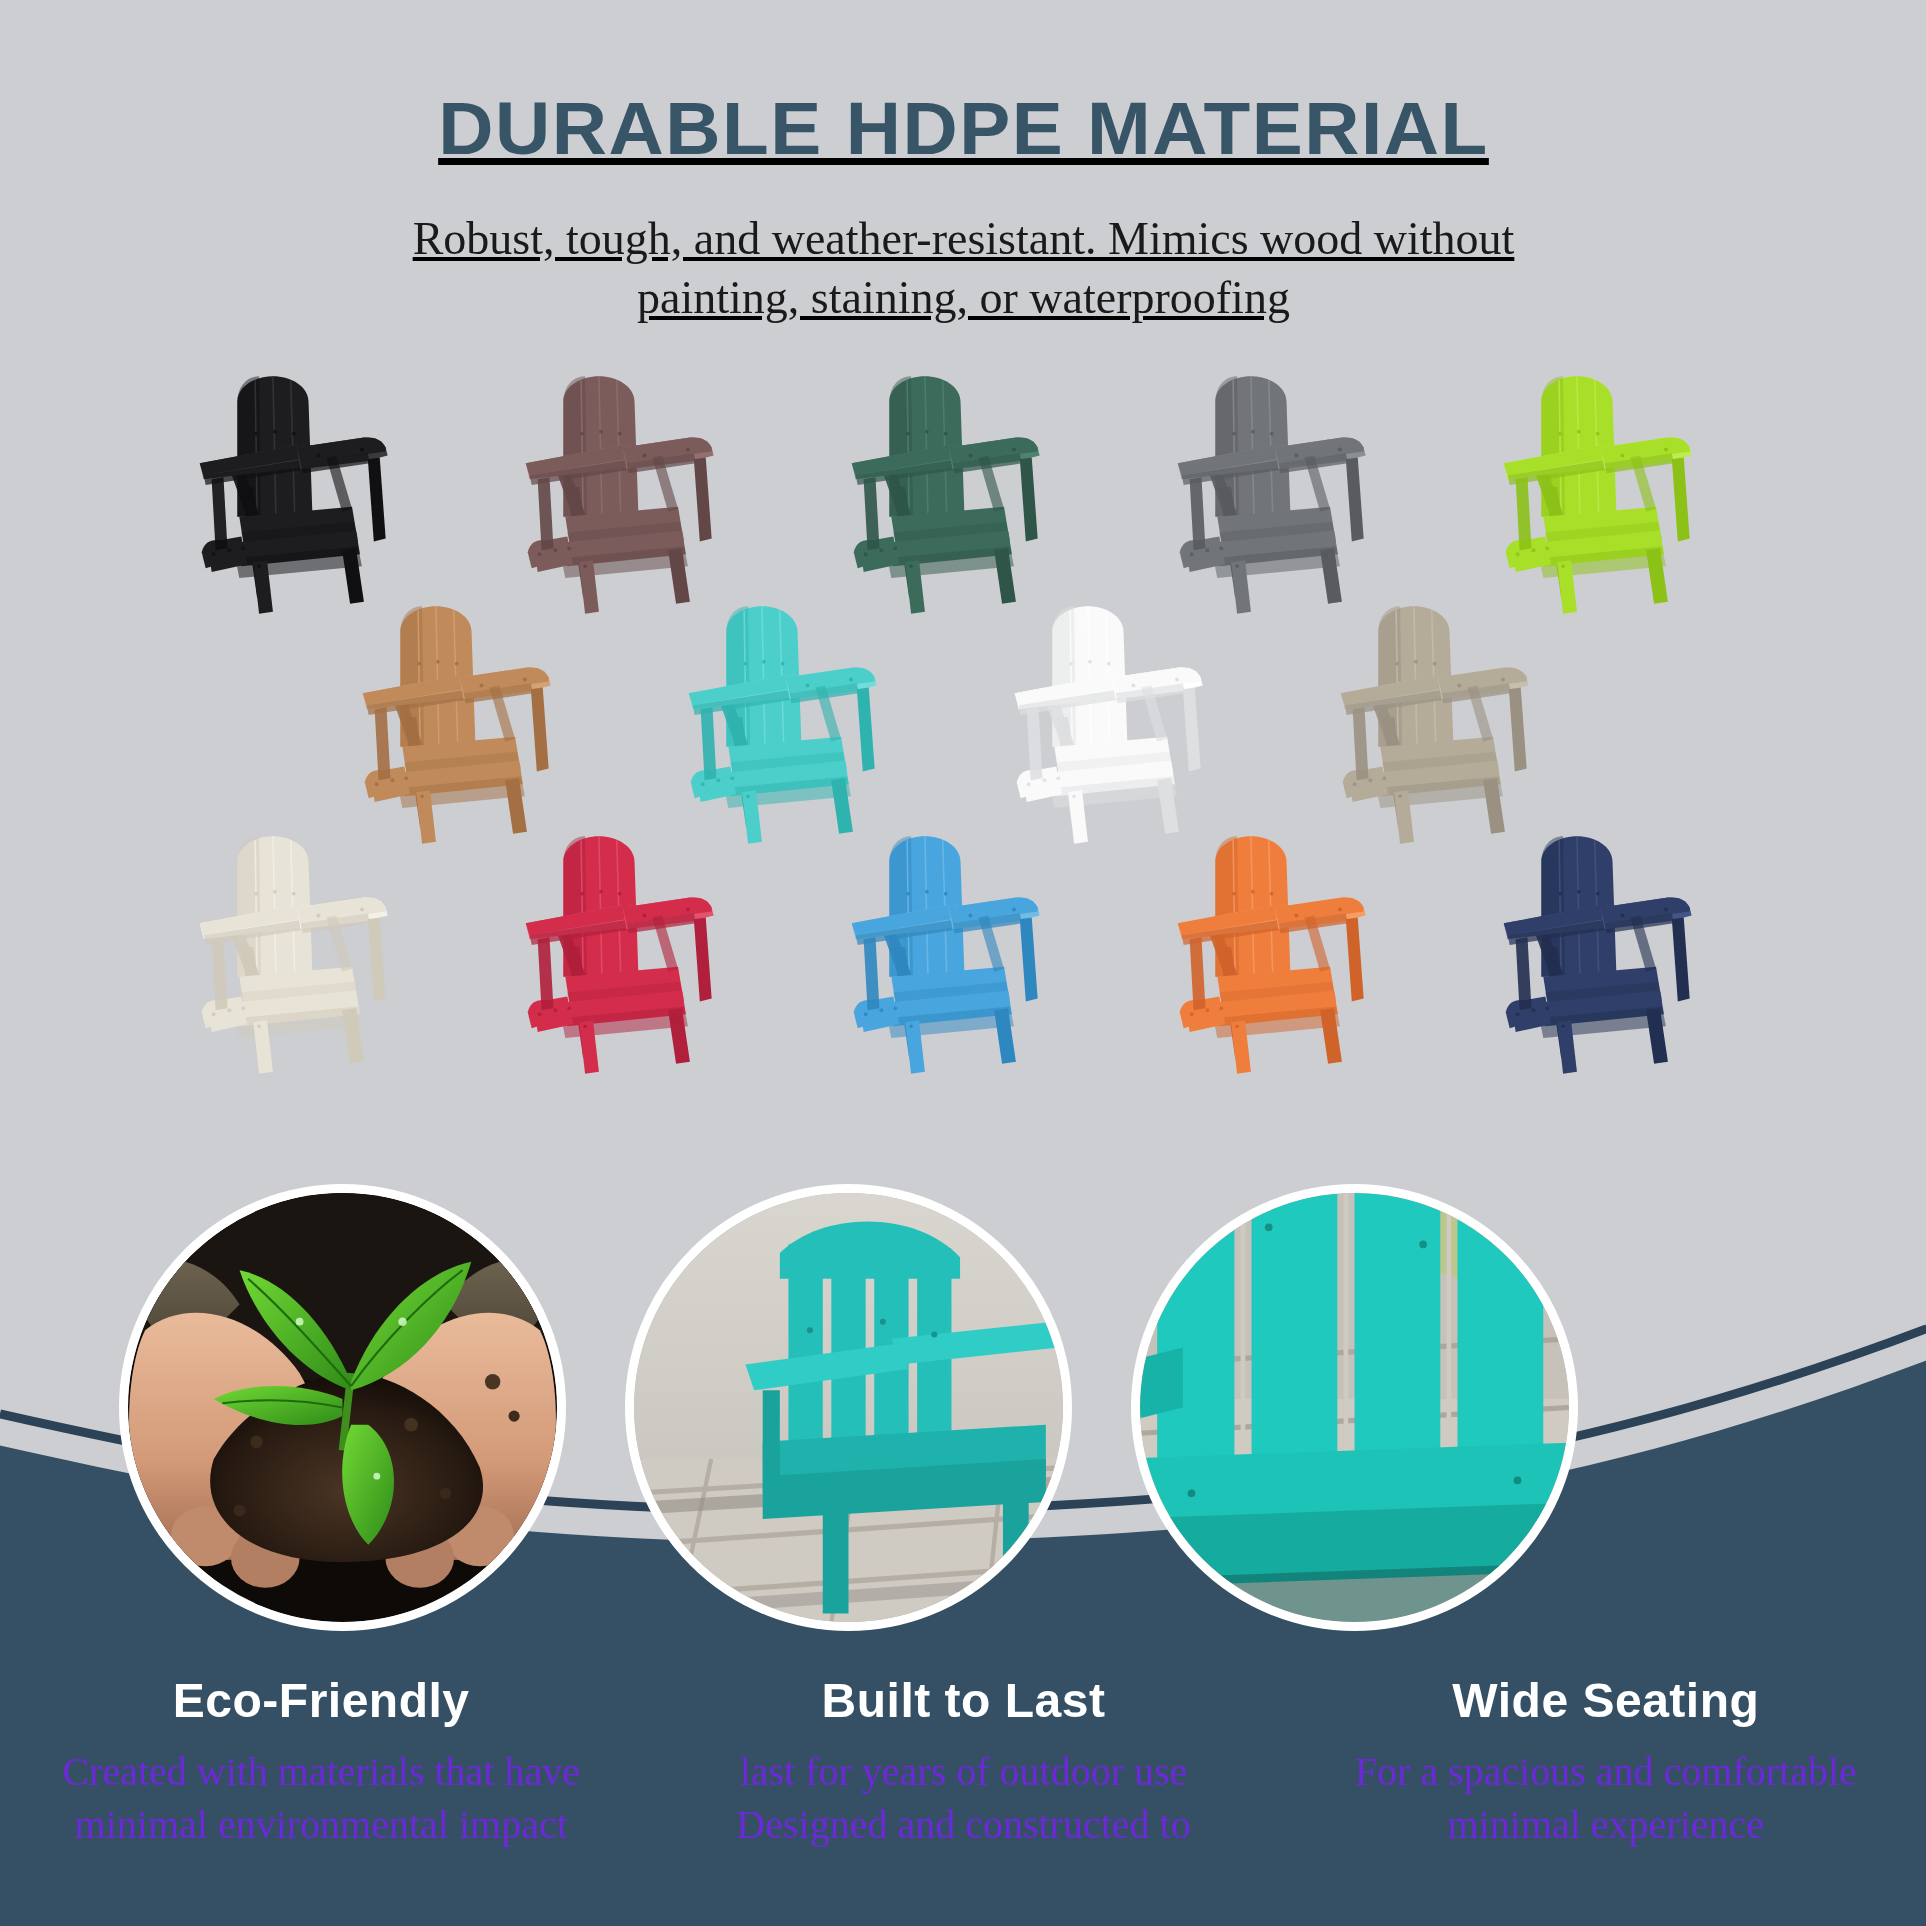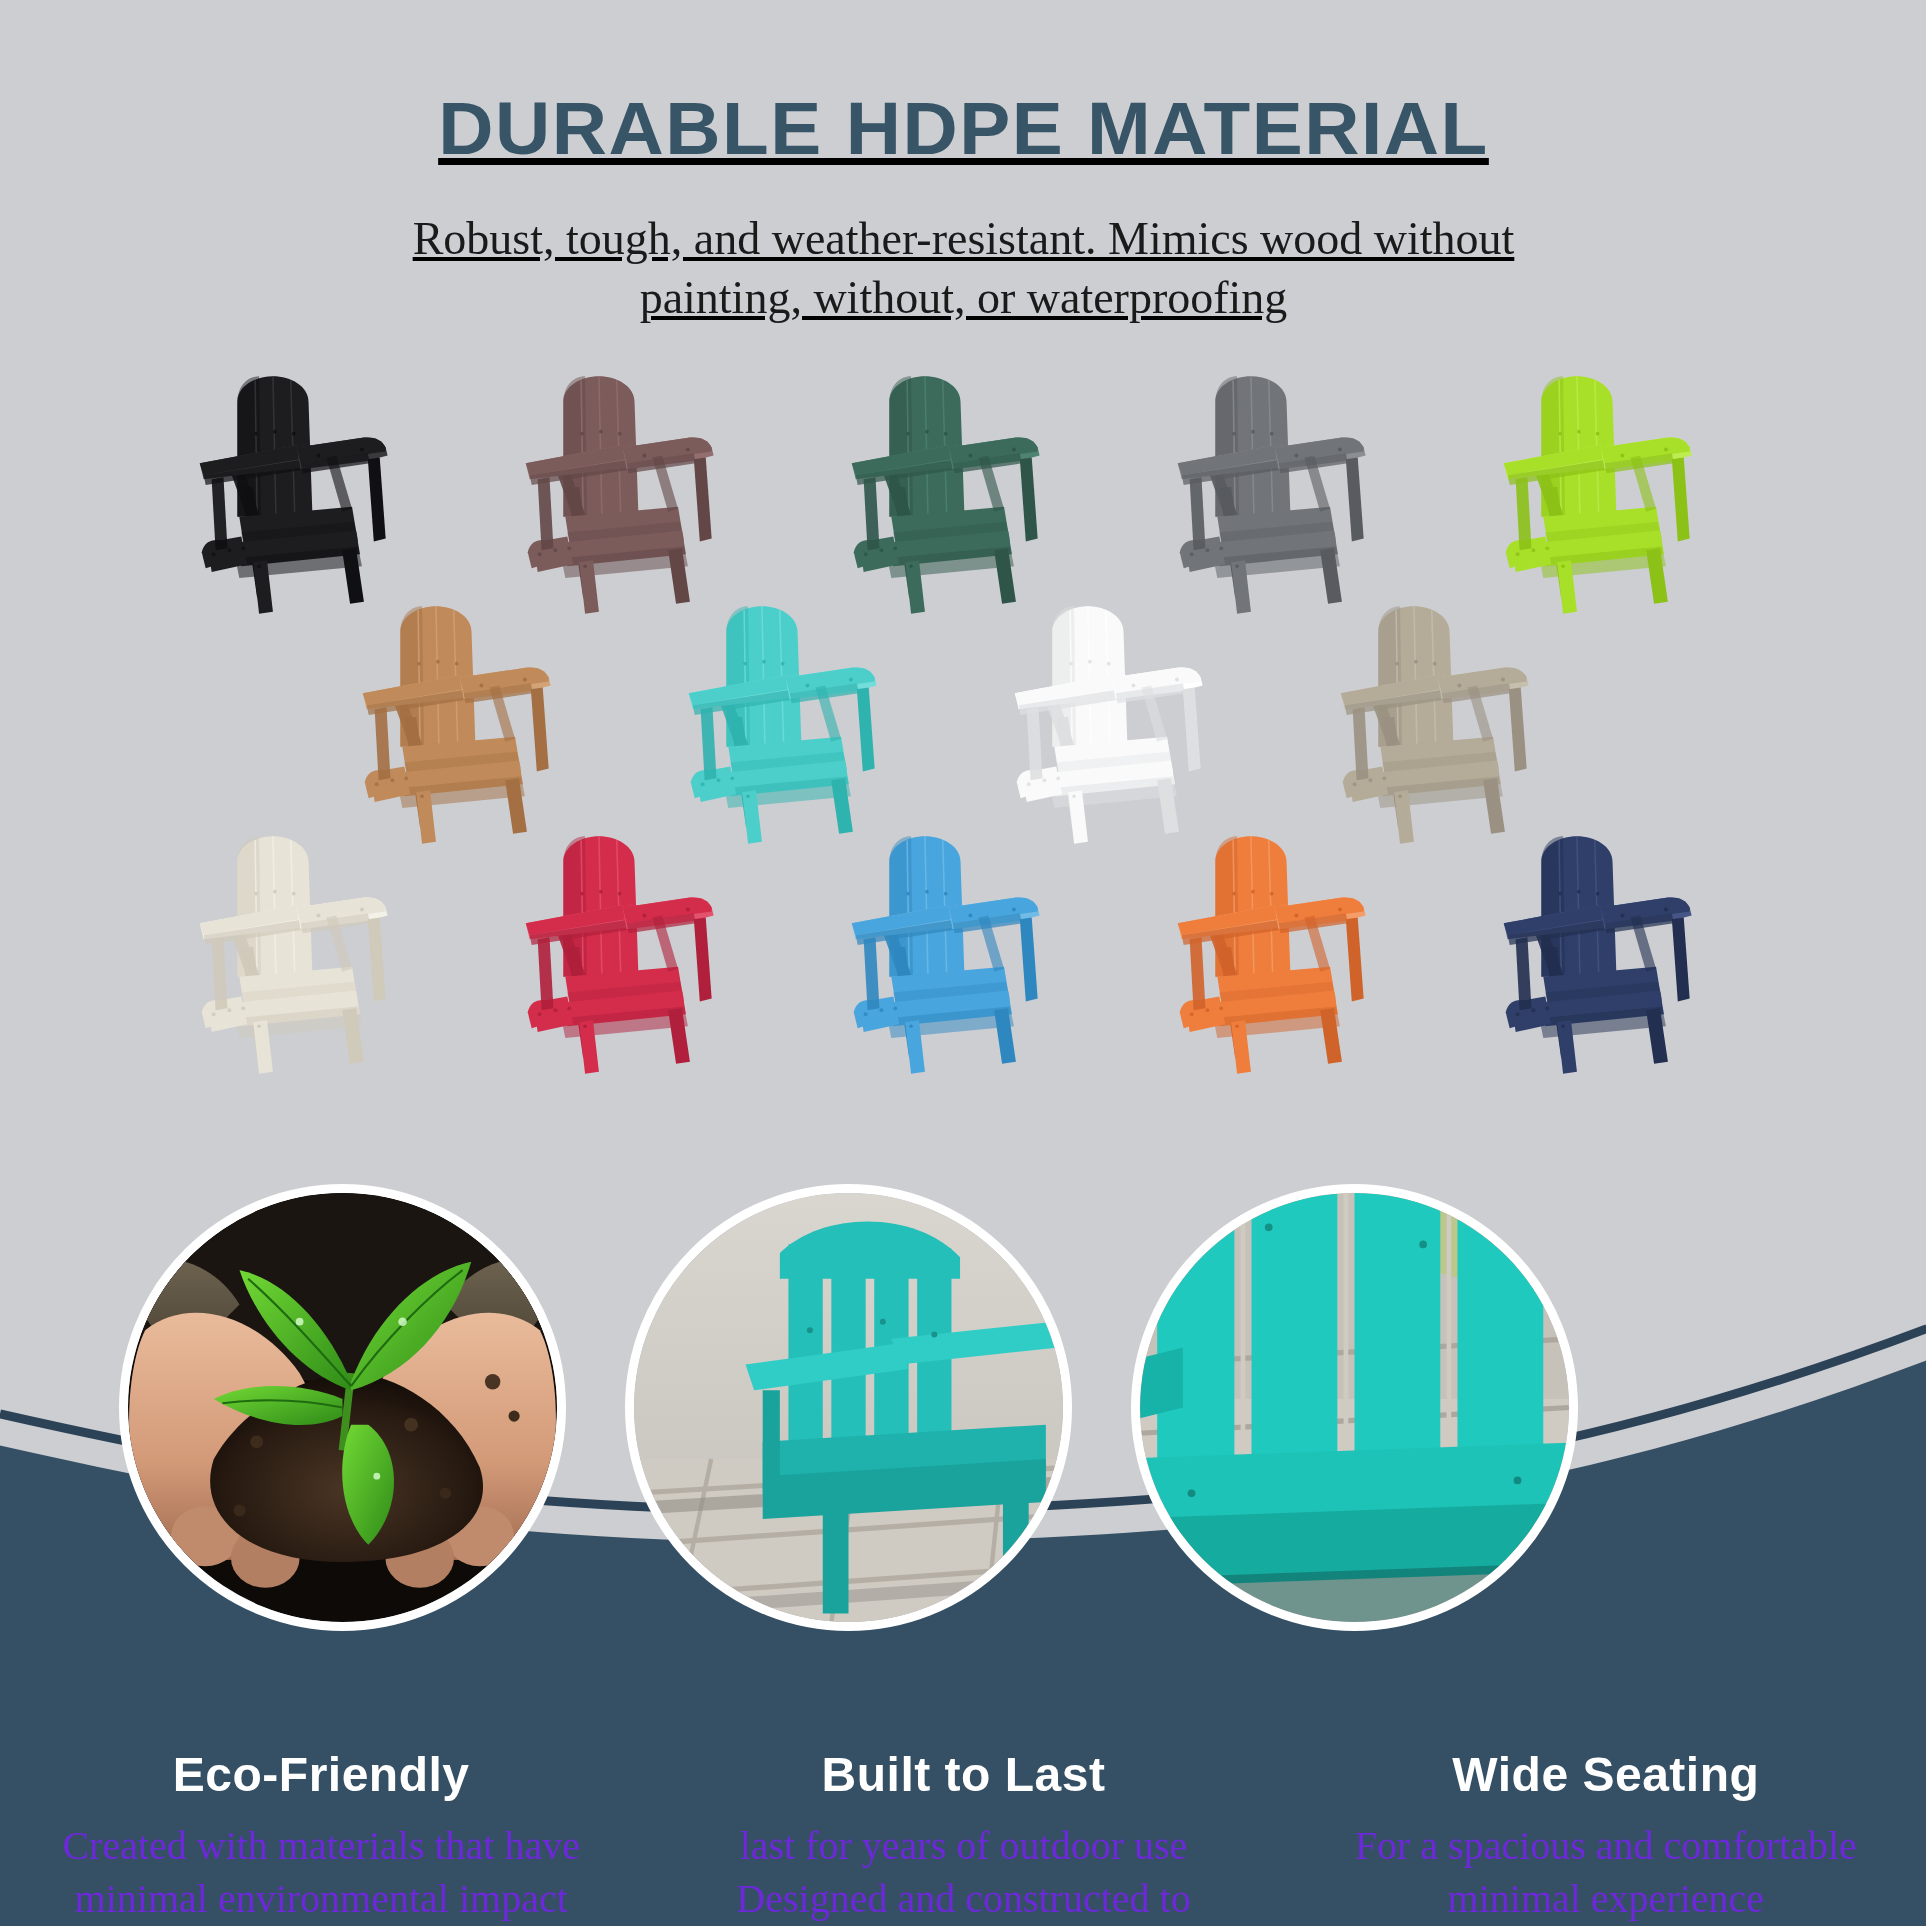--- a/index.html
+++ b/index.html
@@ -48,42 +48,42 @@
     border:9px solid #ffffff;overflow:hidden;box-sizing:border-box;
     background:#b9bcc0;
   }
   .circle .inner{position:absolute;inset:0;border-radius:50%;overflow:hidden;}
   .c1{left:119px;top:0;}
   .c2{left:625px;top:0;}
   .c3{left:1131px;top:0;}
   .circle svg{display:block;width:100%;height:100%;}
 
   
-  .features{position:absolute;top:1747px;left:0;width:1927px;display:flex;}
+  .features{position:absolute;top:1673px;left:0;width:1927px;display:flex;}
   .feature{flex:1;text-align:center;padding:0 26px;box-sizing:border-box;}
   .feature h3{
     margin:0;font-family:"Liberation Sans Narrow","Liberation Sans",sans-serif;
     font-weight:bold;font-size:48px;color:#ffffff;letter-spacing:0.5px;
   }
   .feature p{
     margin:18px 0 0;font-family:"Liberation Serif",serif;
     font-size:40px;line-height:1.32;color:#6d28d9;
   }
   .feature p span{display:block;}
 </style>
 </head>
 <body style="background: rgb(205, 206, 210);">
 
 <div id="infographic">
 
   <div class="header">
     <h1 class="title" style="color: rgb(55, 85, 103);">DURABLE HDPE MATERIAL</h1>
     <div class="subtitle">
       <span>Robust, tough, and weather-resistant. Mimics wood without</span>
-      <span>painting, without, or waterproofing</span>
+      <span>painting, staining, or waterproofing</span>
     </div>
   </div>
 
   <div class="chair-grid">
     <div class="chair-row r1">
         <div class="chair-cell">
   <svg viewBox="0 0 270 250">
     <g>
       <path d="M60,34 C60,18 78,8 96,8 C114,8 132,18 132,34 L136,150 L60,150 Z" fill="#1d1d1f"></path>
       <path d="M60,34 C60,18 70,8 82,8 L84,150 L60,150 Z" fill="#101012" opacity=".45"></path>

